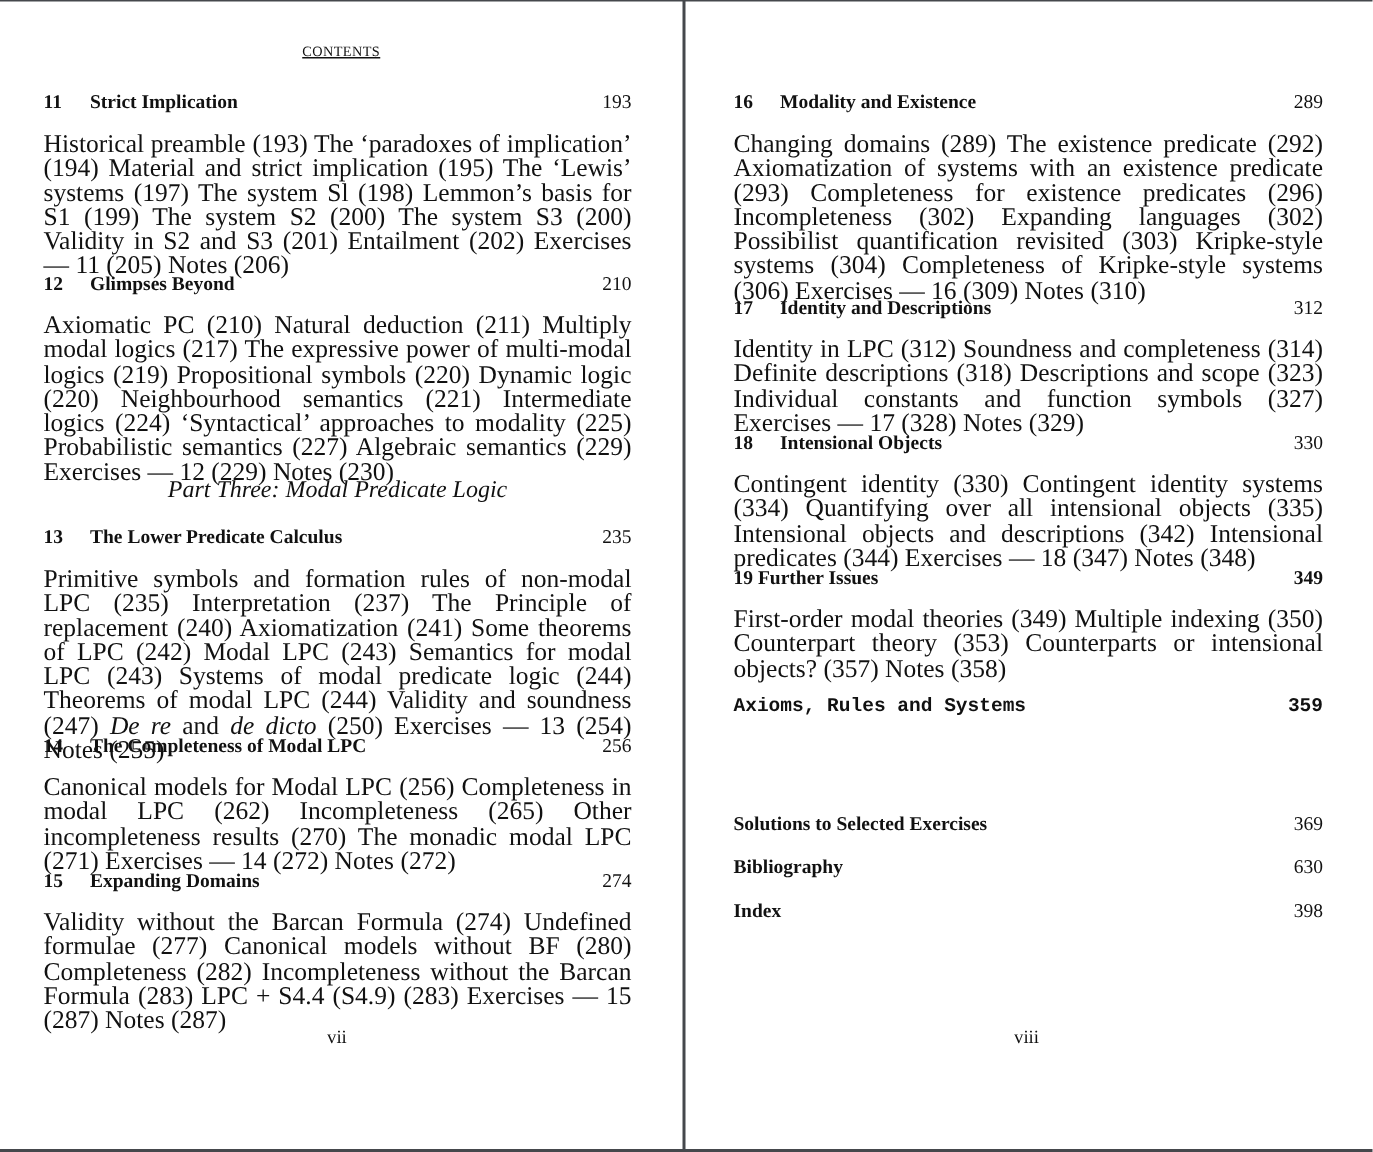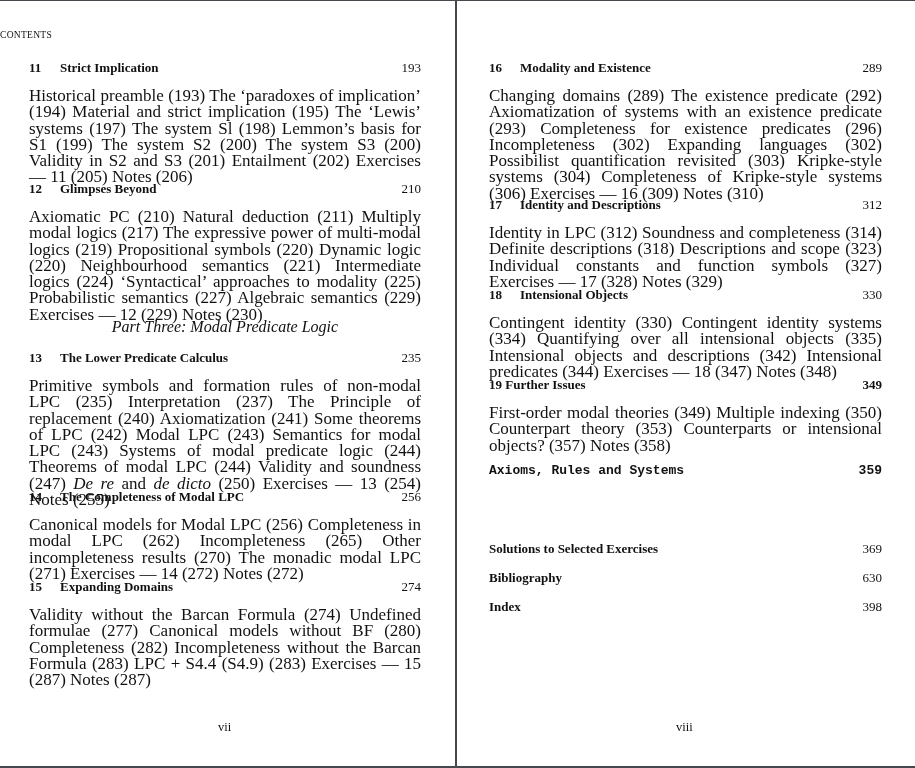--- a/index.html
+++ b/index.html
@@ -14,42 +14,42 @@
     .frame-bottom { position: absolute; left: 0; top: 766px; width: 915px; height: 2px; background: #45484c; }
     .divider { position: absolute; left: 455px; top: 0; width: 2px; height: 768px; background: #45484c; }
     .page { position: absolute; top: 0; height: 766px; }
     .page.left { left: 0; width: 455px; }
     .page.right { left: 457px; width: 458px; }
     .content { position: absolute; }
     .page.left .content { left: 29px; width: 392px; top: 0; }
     .page.right .content { left: 32px; width: 393px; top: 0; }
     .running-head {
       position: absolute; top: 30px; left: 0; width: 100%;
-      font-size: 9.5px; letter-spacing: 0.3px;
+      text-align: center; font-size: 9.5px; letter-spacing: 0.3px; text-decoration: underline;
     }
     .page.left .running-head { left: 0; width: 455px; }
     .page.right .running-head { left: 0; width: 458px; }
     .chapter { position: absolute; left: 0; width: 100%; }
     .ch-head {
       display: flex; justify-content: space-between; align-items: baseline;
       font-size: 13px; line-height: 16px;
     }
     .ch-title { font-weight: bold; }
     .ch-num { font-weight: bold; display: inline-block; width: 31px; }
     .ch-page { font-weight: normal; }
     .ch-body {
       margin-top: 12px; font-size: 17px; line-height: 16.3px;
       text-align: justify; hyphens: none;
     }
     .ch-body em { font-style: italic; }
     .part-title {
       position: absolute; left: 0; width: 100%; text-align: center;
       font-size: 16px; font-style: italic; top: 318px;
     }
-    .folio { position: absolute; top: 720px; font-size: 12.5px; }
+    .folio { position: absolute; top: 684px; font-size: 12.5px; }
     .page.left .folio { left: 218px; }
     .page.right .folio { left: 219px; }
   </style>
 </head>
 <body>
 
 <div class="frame-top"></div>
 <div class="divider"></div>
 <div class="frame-bottom"></div>
 

